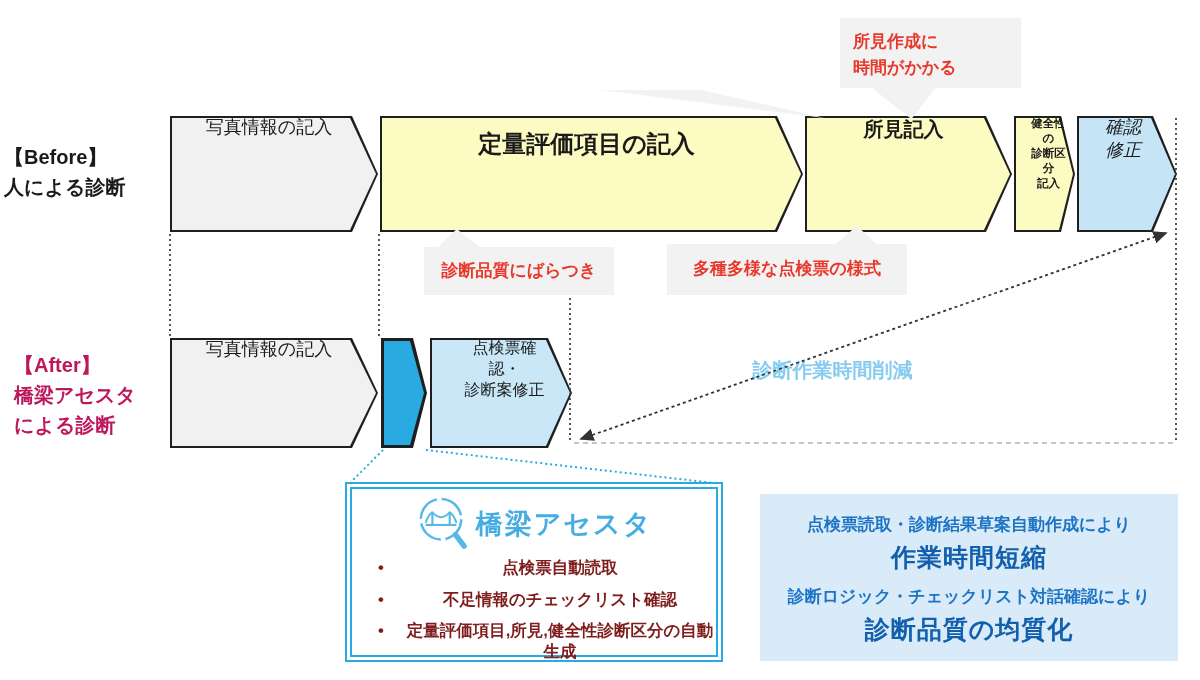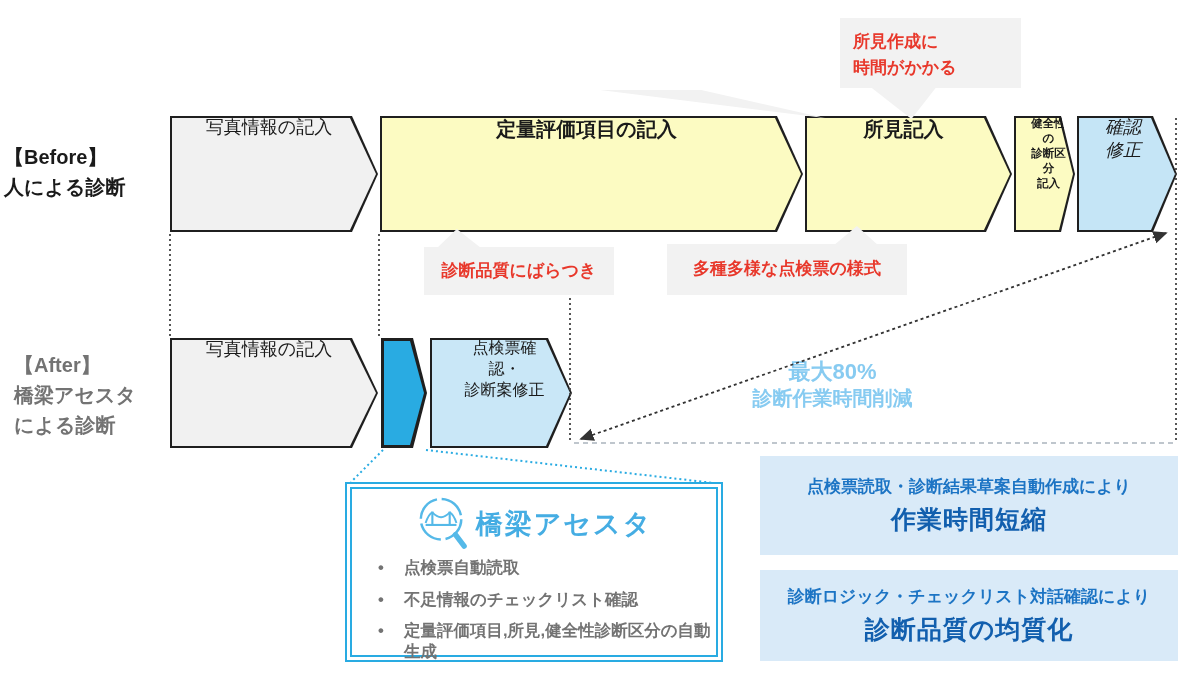--- a/index.html
+++ b/index.html
@@ -4,21 +4,21 @@
 <style>
   html,body{margin:0;padding:0;background:#fff;}
   #canvas{
     position:relative;width:1200px;height:680px;background:#fff;overflow:hidden;
     font-family:"Liberation Sans","DejaVu Sans",sans-serif;color:#1a1a1a;
   }
   .abs{position:absolute;}
 
   
   .rowlabel{font-weight:bold;font-size:20px;line-height:1.5;white-space:nowrap;}
-  .rowlabel.after{color:#737373;}
+  .rowlabel.after{color:#be185d;}
 
   
   .pent{position:absolute;background:#1f1f1f;
         clip-path:polygon(0 0,calc(100% - var(--tip)) 0,100% 50%,calc(100% - var(--tip)) 100%,0 100%);}
   .pent .fill{position:absolute;inset:2px;background:var(--fill);
         clip-path:polygon(0 0,calc(100% - var(--tip)) 0,100% 50%,calc(100% - var(--tip)) 100%,0 100%);}
   .pent.thick .fill{inset:3px;}
   .pent .lbl{position:absolute;top:0;bottom:0;left:16px;right:var(--tip);
         display:flex;flex-direction:column;align-items:center;justify-content:flex-start;
         text-align:center;line-height:1.3;}
@@ -36,22 +36,22 @@
   .reduction .l1{font-size:22px;}
   .reduction .l2{font-size:20px;}
 
   
   .abox{position:absolute;left:345px;top:482px;width:378px;height:180px;
         background:#fff;border:2px solid #29ABE2;box-sizing:border-box;}
   .abox .inner{position:absolute;inset:3px;border:2px solid #29ABE2;box-sizing:border-box;}
   .abox .logorow{display:flex;align-items:center;justify-content:center;gap:8px;margin-top:6px;}
   .abox .brand{color:#45ADE3;font-size:27px;font-weight:bold;letter-spacing:2px;}
   .abox ul{margin:4px 0 0 18px;padding:0;list-style:none;}
-  .abox li{position:relative;color:#737373;font-weight:bold;font-size:16.5px;
-           line-height:1.25;margin-bottom:11px;padding-left:34px;}
+  .abox li{position:relative;color:#7f1d1d;font-weight:bold;font-size:16.5px;
+           line-height:1.25;margin-bottom:11px;padding-left:34px;text-align:center;}
   .abox li::before{content:"•";position:absolute;left:8px;top:0;}
 
   
   .panel{position:absolute;left:760px;width:418px;background:#D9EAF8;
          display:flex;flex-direction:column;align-items:center;justify-content:center;gap:5px;}
   .panel .desc{color:#1C74C4;font-size:17px;font-weight:bold;}
   .panel .big{color:#125FAE;font-size:25px;font-weight:bold;letter-spacing:1px;}
 
   svg.overlay{position:absolute;left:0;top:0;pointer-events:none;}
 </style>
@@ -71,21 +71,21 @@
   </div>
 
   <div class="pent" style="left:170px;top:116px;width:208px;height:116px;--tip:26px;--fill:#F1F1F1;">
     <div class="fill"></div>
     <div class="lbl" style="font-size:18px;">
         <span>写真情報の記入</span>
       </div>
   </div>
   <div class="pent" style="left:380px;top:116px;width:423px;height:116px;--tip:26px;--fill:#FCFBC2;">
     <div class="fill"></div>
-    <div class="lbl" style="font-size:20px;font-weight:bold;">
+    <div class="lbl" style="font-size:24px;font-weight:bold;margin-top:12px;">
         <span>定量評価項目の記入</span>
       </div>
   </div>
   <div class="pent" style="left:805px;top:116px;width:207px;height:116px;--tip:26px;--fill:#FCFBC2;">
     <div class="fill"></div>
     <div class="lbl" style="font-size:20px;font-weight:bold;">
         <span>所見記入</span>
       </div>
   </div>
   <div class="pent" style="left:1014px;top:116px;width:61px;height:116px;--tip:14px;--fill:#FCFBC2;">
@@ -133,21 +133,20 @@
   <div class="bubble center" style="left:424px;top:247px;width:190px;height:48px;">
     <span>診断品質にばらつき</span>
   </div>
 
   <div class="tail" style="left:833px;top:226px;width:46px;height:20px;clip-path:polygon(52% 0,0 100%,100% 100%);"></div>
   <div class="bubble center" style="left:667px;top:244px;width:240px;height:51px;">
     <span>多種多様な点検票の様式</span>
   </div>
 
   <div class="abs reduction" style="left:720px;top:358px;width:225px;">
-    <div class="l1">最大80%</div>
     <div class="l2">診断作業時間削減</div>
   </div>
 
   <div class="abox">
     <div class="inner">
       <div class="logorow">
         <svg width="52" height="58" viewBox="0 0 54 60">
           <circle cx="26" cy="25" r="21" fill="none" stroke="#55B9E8" stroke-width="2.6" stroke-dasharray="28 5"></circle>
           <line x1="10" y1="31" x2="42" y2="31" stroke="#55B9E8" stroke-width="2.2"></line>
           <line x1="17" y1="31" x2="17" y2="17" stroke="#55B9E8" stroke-width="2.2"></line>
@@ -159,21 +158,21 @@
         <span class="brand">橋梁アセスタ</span>
       </div>
       <ul>
         <li>点検票自動読取</li>
         <li>不足情報のチェックリスト確認</li>
         <li>定量評価項目,所見,健全性診断区分の自動生成</li>
       </ul>
     </div>
   </div>
 
-  <div class="panel" style="top:456px;height:99px;text-align:center;">
+  <div class="panel" style="top:494px;height:99px;text-align:center;">
     <div class="desc">点検票読取・診断結果草案自動作成により</div>
     <div class="big">作業時間短縮</div>
   </div>
   <div class="panel" style="top:570px;height:91px;align-items:center;">
     <div class="desc">診断ロジック・チェックリスト対話確認により</div>
     <div class="big">診断品質の均質化</div>
   </div>
 
   <svg class="overlay" width="1200" height="680" viewBox="0 0 1200 680">
     <defs>

